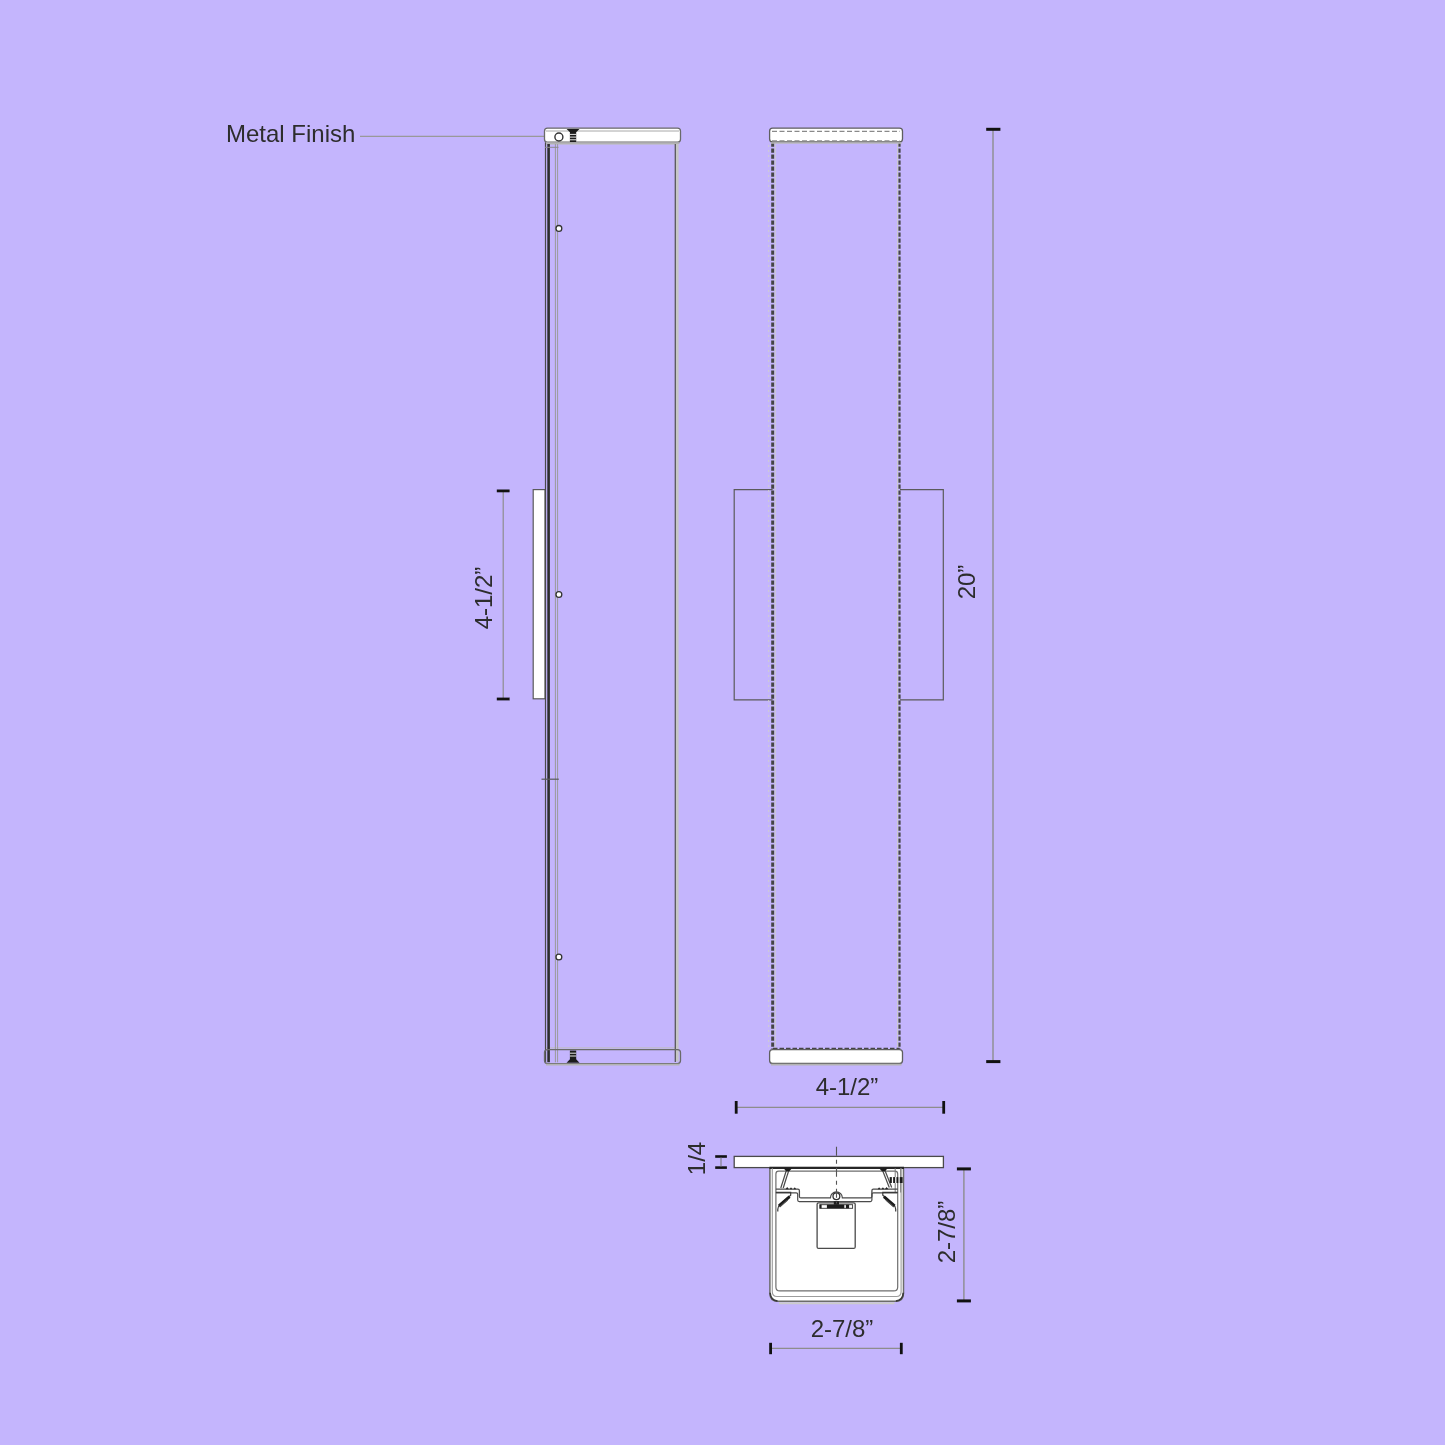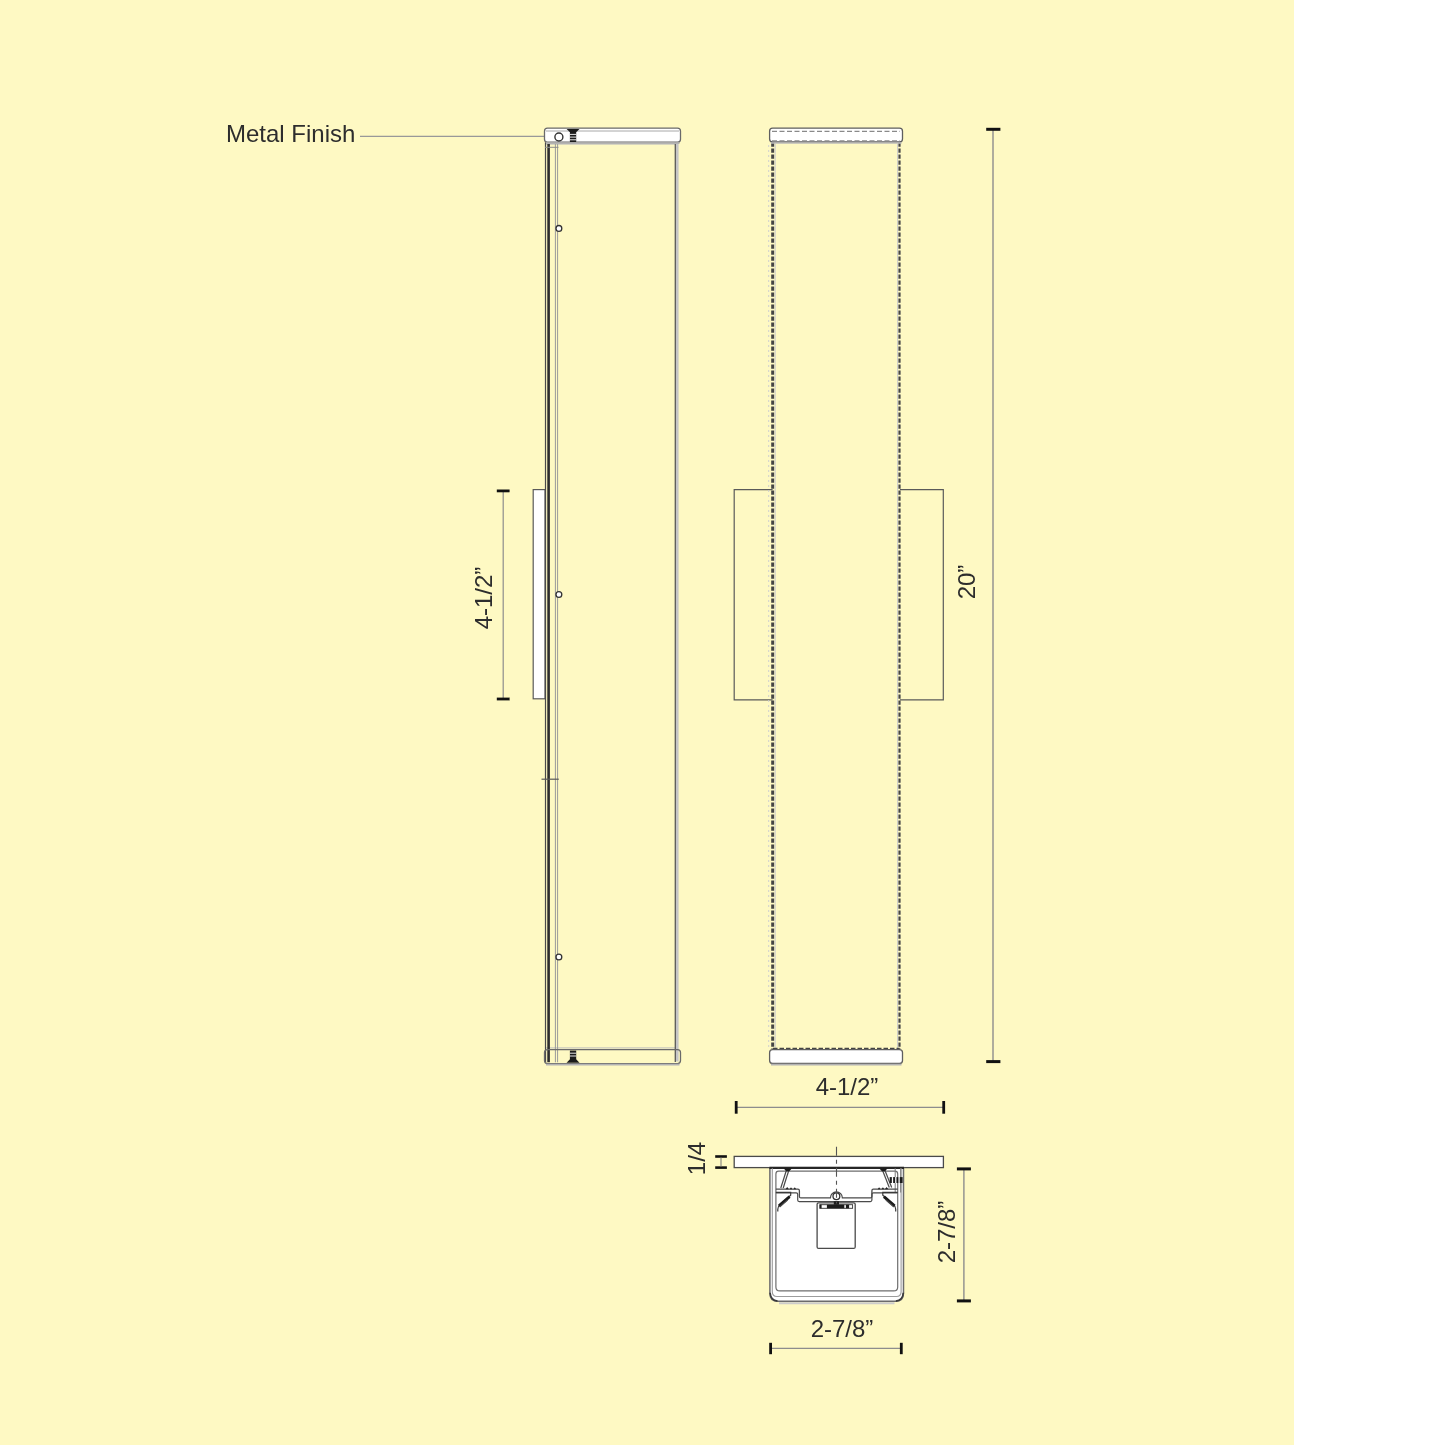--- a/index.html
+++ b/index.html
@@ -1,16 +1,16 @@
 <!DOCTYPE html>
 <html><head>
 <meta charset="utf-8">
 <style>
   html,body{margin:0;padding:0;background:#ffffff;}
-  .page{width:1294px;height:1445px;position:relative;background:#fef9c3;overflow:hidden;}
+  .page{width:1445px;height:1445px;position:relative;background:#c4b5fd;overflow:hidden;}
   svg{position:absolute;left:0;top:0;}
   text{font-family:"Liberation Sans", sans-serif;fill:#2d2d2d;}
 </style>
 </head>
 <body>
 <div class="page">
 <svg width="1445" height="1445" viewBox="0 0 1445 1445">
 
 <g>
 <text x="226" y="141.5" font-size="24">Metal Finish</text>

